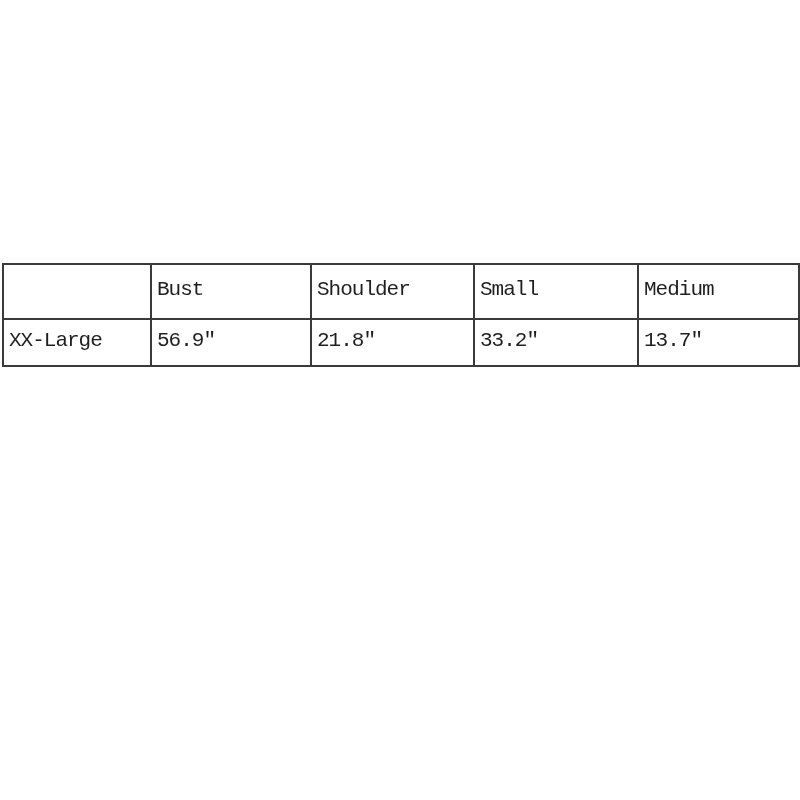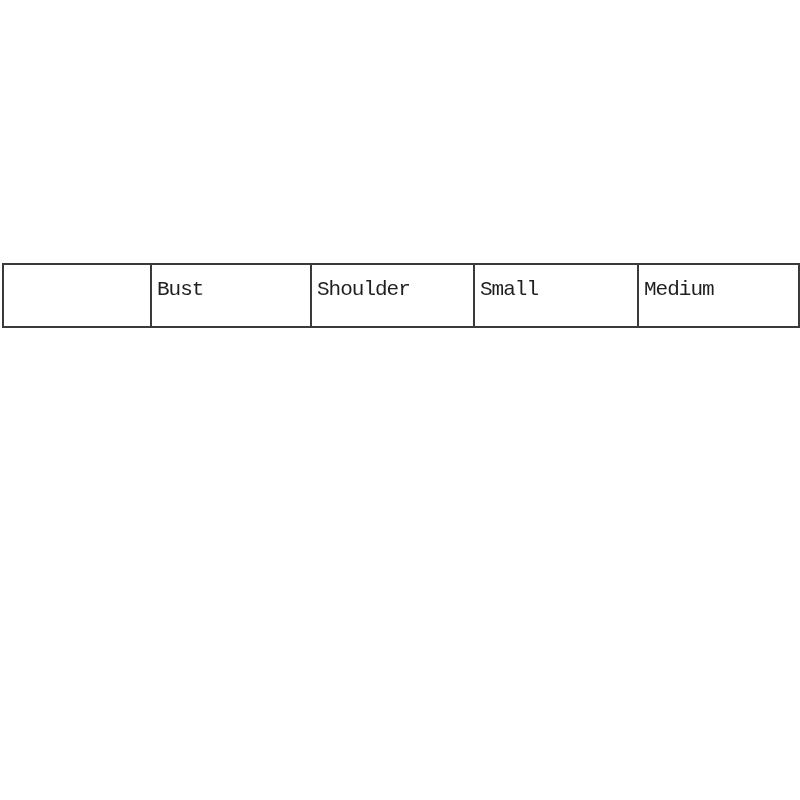--- a/index.html
+++ b/index.html
@@ -24,21 +24,21 @@
     color: var(--text, #1f1f1f);
   }
   .size-table th,
   .size-table td {
     border: 2px solid var(--border, #3a3a3a);
     font-weight: normal;
     font-size: 21px;
     letter-spacing: -1px;
     text-align: left;
     vertical-align: middle;
-    padding: 0 0 12px 5px;
+    padding: 0 0 4px 5px;
     overflow: hidden;
     white-space: nowrap;
     background: var(--background, #ffffff);
   }
   .size-table thead th {
     height: 49px;
   }
   .size-table tbody td {
     height: 41px;
   }
@@ -57,14 +57,21 @@
   <thead>
     <tr>
       <th></th>
       <th>Bust</th>
       <th>Shoulder</th>
       <th>Small</th>
       <th>Medium</th>
     </tr>
   </thead>
   <tbody>
+    <tr>
+      <td>XX-Large</td>
+      <td>56.9″</td>
+      <td>21.8″</td>
+      <td>33.2″</td>
+      <td>13.7″</td>
+    </tr>
   </tbody>
 </table>
 
 </body></html>

